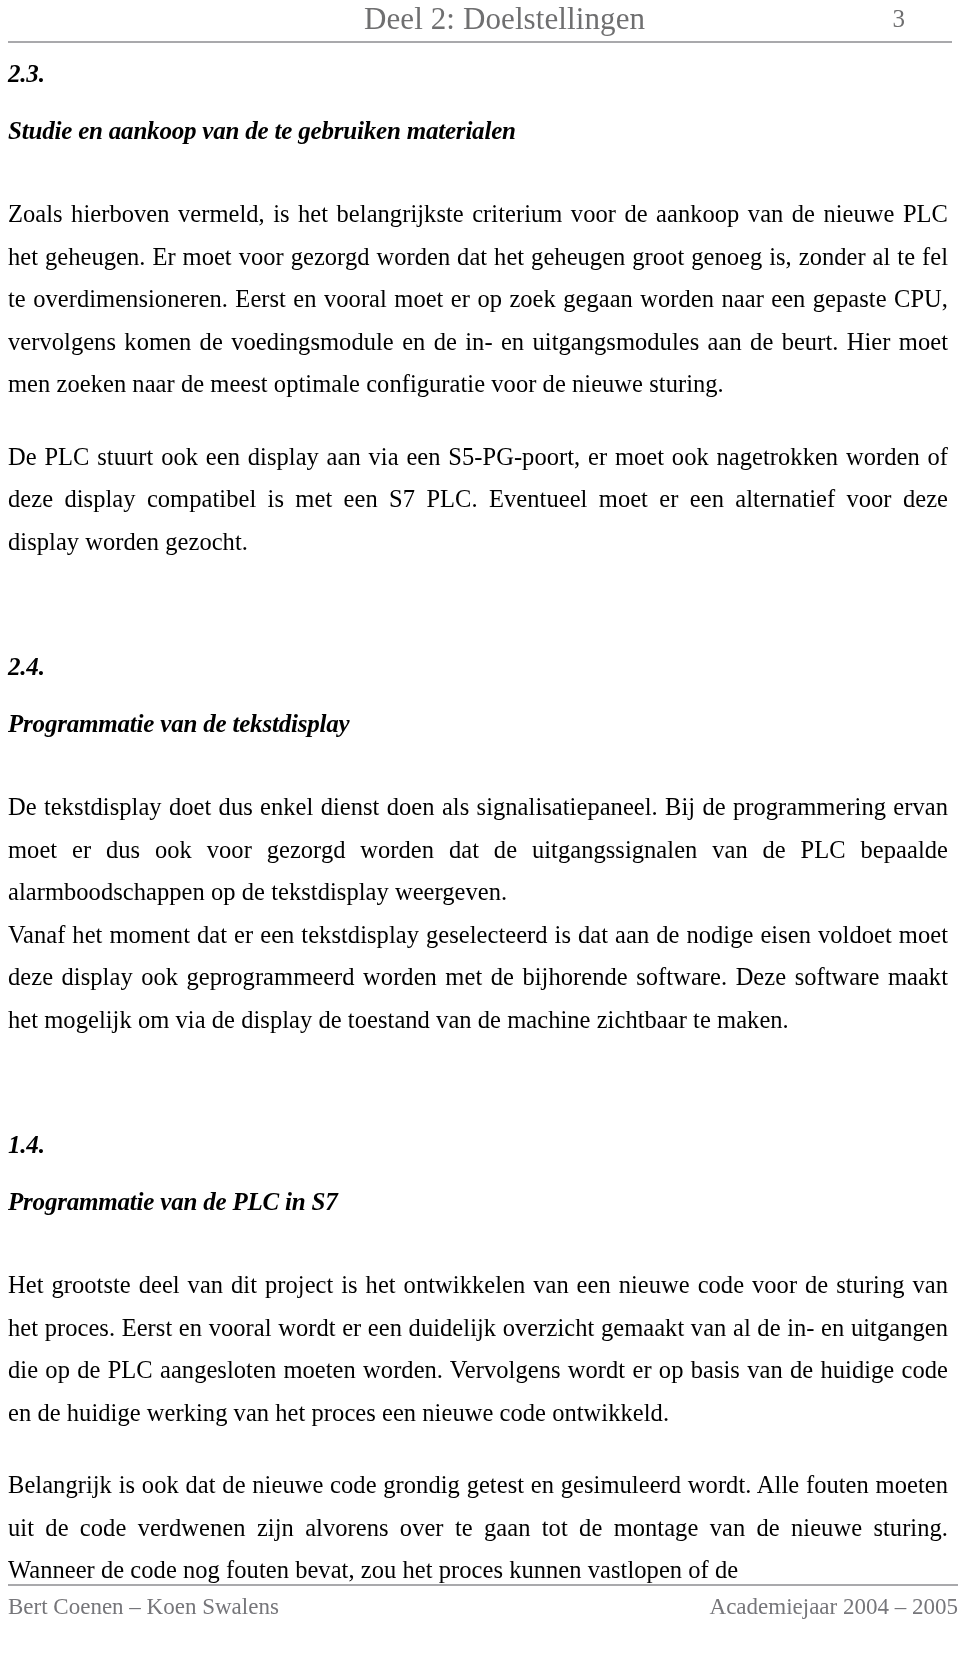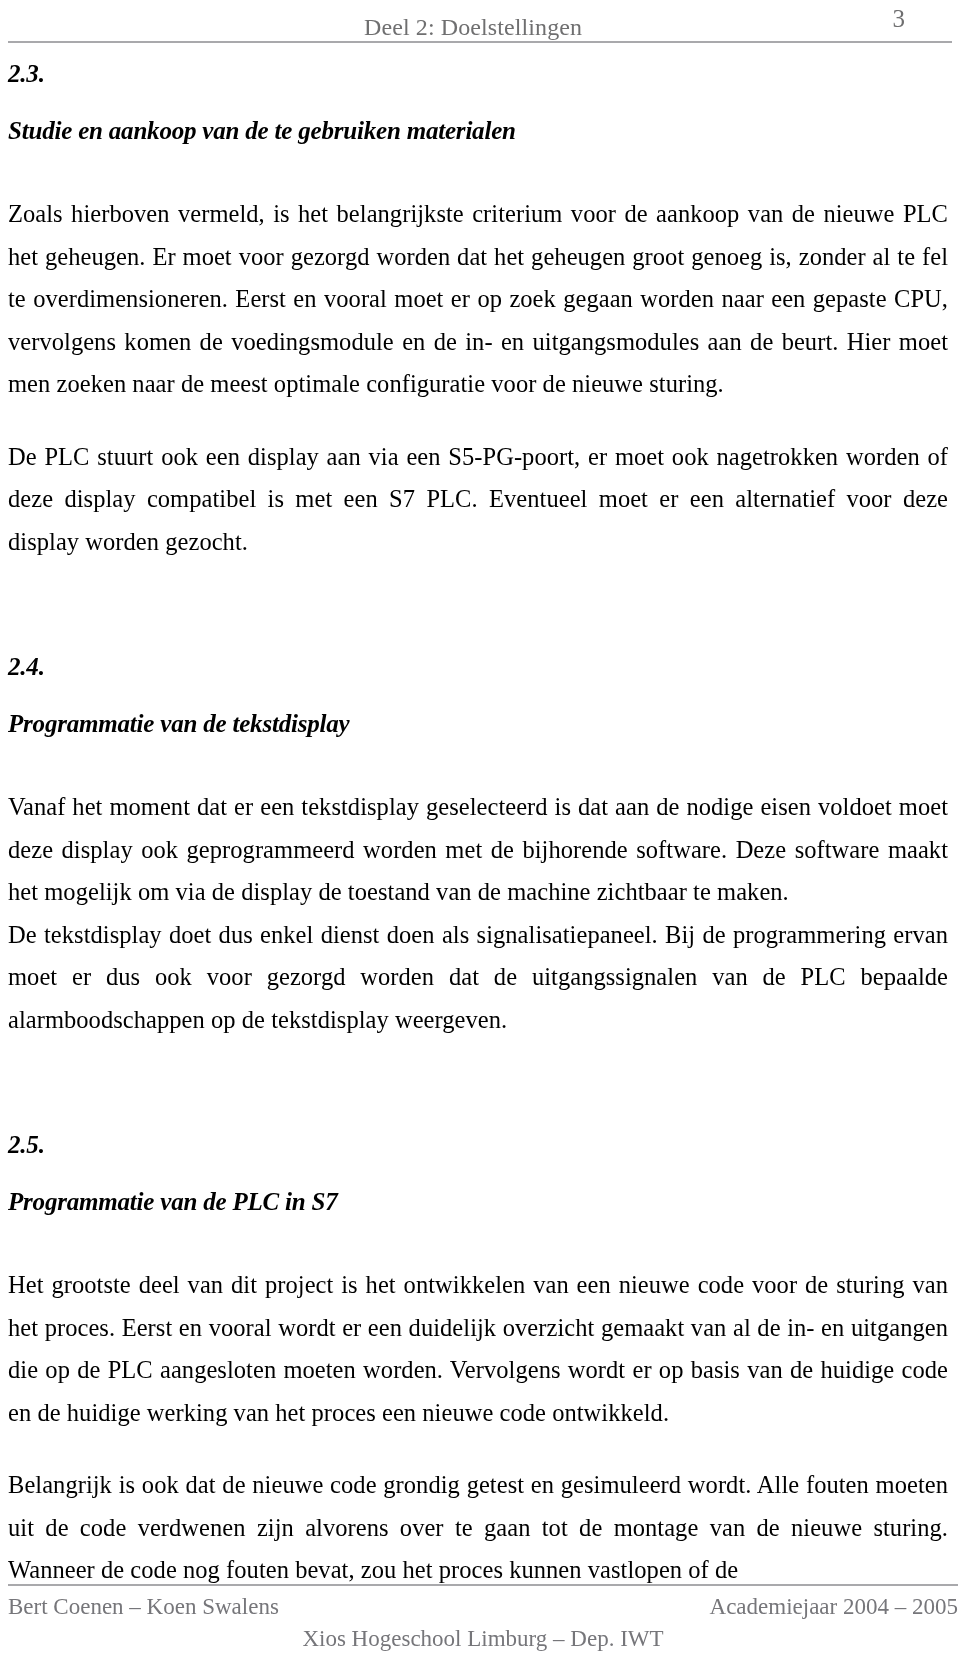--- a/index.html
+++ b/index.html
@@ -32,26 +32,25 @@
     height: 40px;
   }
   .page-header .hdr-inner {
     display: flex;
     align-items: baseline;
     justify-content: flex-start;
     height: 34px;
   }
   .hdr-title {
     color: #6f6f70;
-    font-size: 24px;
+    font-size: 31px;
     line-height: 34px;
     letter-spacing: .1px;
     margin-left: 356px;
     white-space: nowrap;
-    margin-top: 8px;
   }
   .hdr-page-no {
     color: #5c5c5e;
     font-size: 25px;
     line-height: 34px;
     position: absolute;
     right: 47px;
     top: 0;
   }
   .hdr-rule {
@@ -174,43 +173,42 @@
 
     <div class="gap-88"></div>
 
     <h2 class="section-heading">
       <span class="num">2.4.</span>
       <span class="ttl">Programmatie van de tekstdisplay</span>
     </h2>
 
     <div class="gap-46"></div>
 
+    <p class="body-par">De tekstdisplay doet dus enkel dienst doen als signalisatiepaneel. Bij de programmering ervan moet er dus ook voor gezorgd worden dat de uitgangssignalen van de PLC bepaalde alarmboodschappen op de tekstdisplay weergeven.</p>
+
     <p class="body-par">Vanaf het moment dat er een tekstdisplay geselecteerd is dat aan de nodige eisen voldoet moet deze display ook geprogrammeerd worden met de bijhorende software. Deze software maakt het mogelijk om via de display de toestand van de machine zichtbaar te maken.</p>
 
-    <p class="body-par">De tekstdisplay doet dus enkel dienst doen als signalisatiepaneel. Bij de programmering ervan moet er dus ook voor gezorgd worden dat de uitgangssignalen van de PLC bepaalde alarmboodschappen op de tekstdisplay weergeven.</p>
-
     <div class="gap-88"></div>
 
     <h2 class="section-heading">
-      <span class="num">2.5.</span>
+      <span class="num">1.4.</span>
       <span class="ttl">Programmatie van de PLC in S7</span>
     </h2>
 
     <div class="gap-46"></div>
 
     <p class="body-par">Het grootste deel van dit project is het ontwikkelen van een nieuwe code voor de sturing van het proces. Eerst en vooral wordt er een duidelijk overzicht gemaakt van al de in- en uitgangen die op de PLC aangesloten moeten worden. Vervolgens wordt er op basis van de huidige code en de huidige werking van het proces een nieuwe code ontwikkeld.</p>
 
     <div class="gap-30"></div>
 
     <p class="body-par">Belangrijk is ook dat de nieuwe code grondig getest en gesimuleerd wordt. Alle fouten moeten uit de code verdwenen zijn alvorens over te gaan tot de montage van de nieuwe sturing. Wanneer de code nog fouten bevat, zou het proces kunnen vastlopen of de</p>
 
   </div>
 
   <div class="page-footer">
     <div class="ftr-rule" style="background: rgb(169, 169, 172);"></div>
     <div class="ftr-row" style="color: rgb(118, 118, 122);">
       <span>Bert Coenen – Koen Swalens</span>
       <span>Academiejaar 2004 – 2005</span>
     </div>
-    <div class="ftr-center" style="color: rgb(118, 118, 122);">Xios Hogeschool Limburg – Dep. IWT</div>
   </div>
 
 </div>
 
 </body></html>

